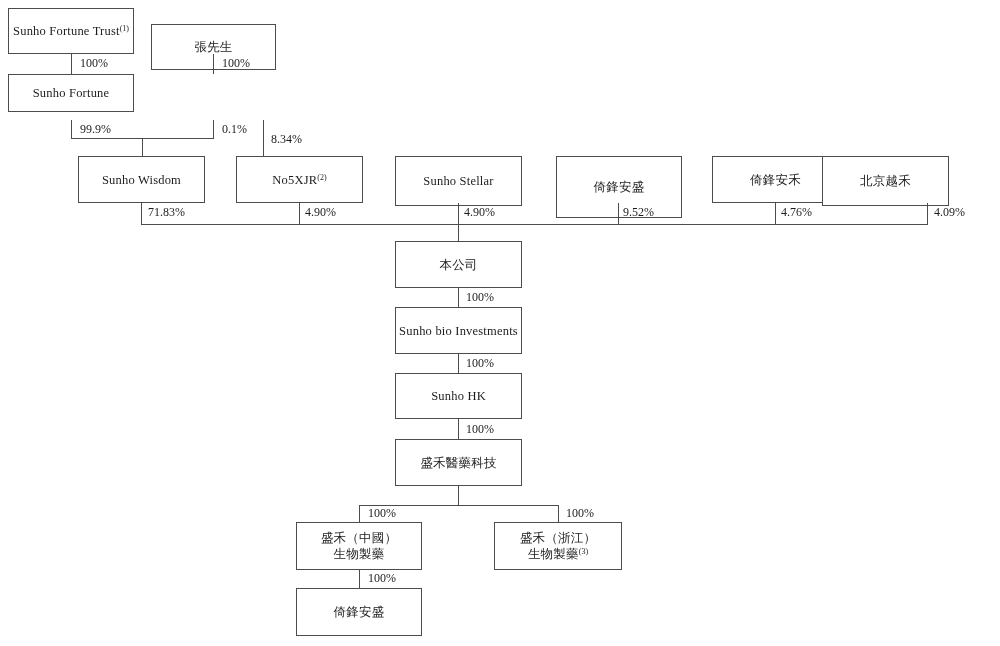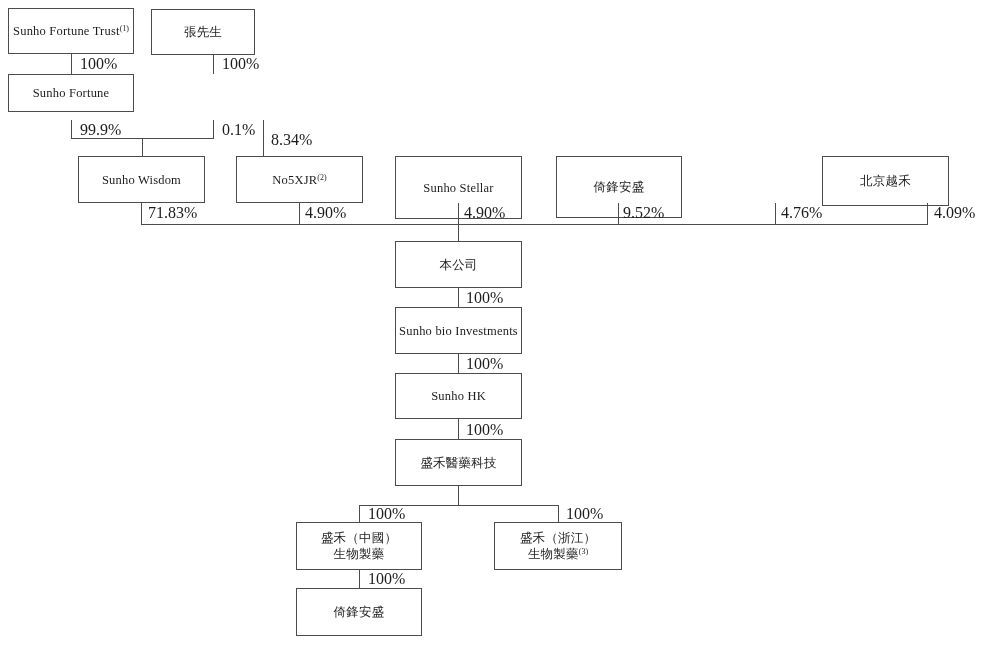--- a/index.html
+++ b/index.html
@@ -9,51 +9,54 @@
     overflow:hidden;
   }
   .node {
     position:absolute; box-sizing:border-box;
     border:1px solid #4c4c4c; background:#ffffff;
     display:flex; flex-direction:column; align-items:center; justify-content:center;
     text-align:right; font-size:12.5px; line-height:16px; letter-spacing:0.2px;
   }
   .node sup { font-size:8px; line-height:0; vertical-align:4px; letter-spacing:0; }
   .pct {
-    position:absolute; font-size:16px; line-height:13px; white-space:nowrap;text-align:right;
+    position:absolute; font-size:12px; line-height:13px; white-space:nowrap;text-align:right;
   }
   .vline { position:absolute; width:1px; background:#4c4c4c; }
   .hline { position:absolute; height:1px; background:#4c4c4c; }
 </style>
 </head>
 <body>
 
 <div class="canvas">
 
   <div class="node" style="left:8px;top:8px;width:126px;height:46px">
     <div><span>Sunho Fortune Trust</span><sup>(1)</sup></div>
   </div>
-  <div class="node" style="left:151px;top:9px;width:104px;height:46px">
+  <div class="node" style="left:151px;top:24px;width:125px;height:46px">
     <div><span>張先生</span></div>
   </div>
   <div class="node" style="left:8px;top:74px;width:126px;height:38px">
     <div><span>Sunho Fortune</span></div>
   </div>
 
   <div class="node" style="left:78px;top:156px;width:127px;height:47px">
     <div><span>Sunho Wisdom</span></div>
   </div>
   <div class="node" style="left:236px;top:156px;width:127px;height:47px">
     <div><span>No5XJR</span><sup>(2)</sup></div>
   </div>
-  <div class="node" style="left:395px;top:156px;width:127px;height:63px">
+  <div class="node" style="left:395px;top:156px;width:127px;height:50px">
     <div><span>Sunho Stellar</span></div>
   </div>
   <div class="node" style="left:556px;top:156px;width:126px;height:62px">
     <div><span>倚鋒安盛</span></div>
+  </div>
+  <div class="node" style="left:712px;top:156px;width:127px;height:47px">
+    <div><span>倚鋒安禾</span></div>
   </div>
   <div class="node" style="left:822px;top:156px;width:127px;height:50px">
     <div><span>北京越禾</span></div>
   </div>
 
   <div class="node" style="left:395px;top:241px;width:127px;height:47px">
     <div><span>本公司</span></div>
   </div>
   <div class="node" style="left:395px;top:307px;width:127px;height:47px">
     <div><span>Sunho bio Investments</span></div>

